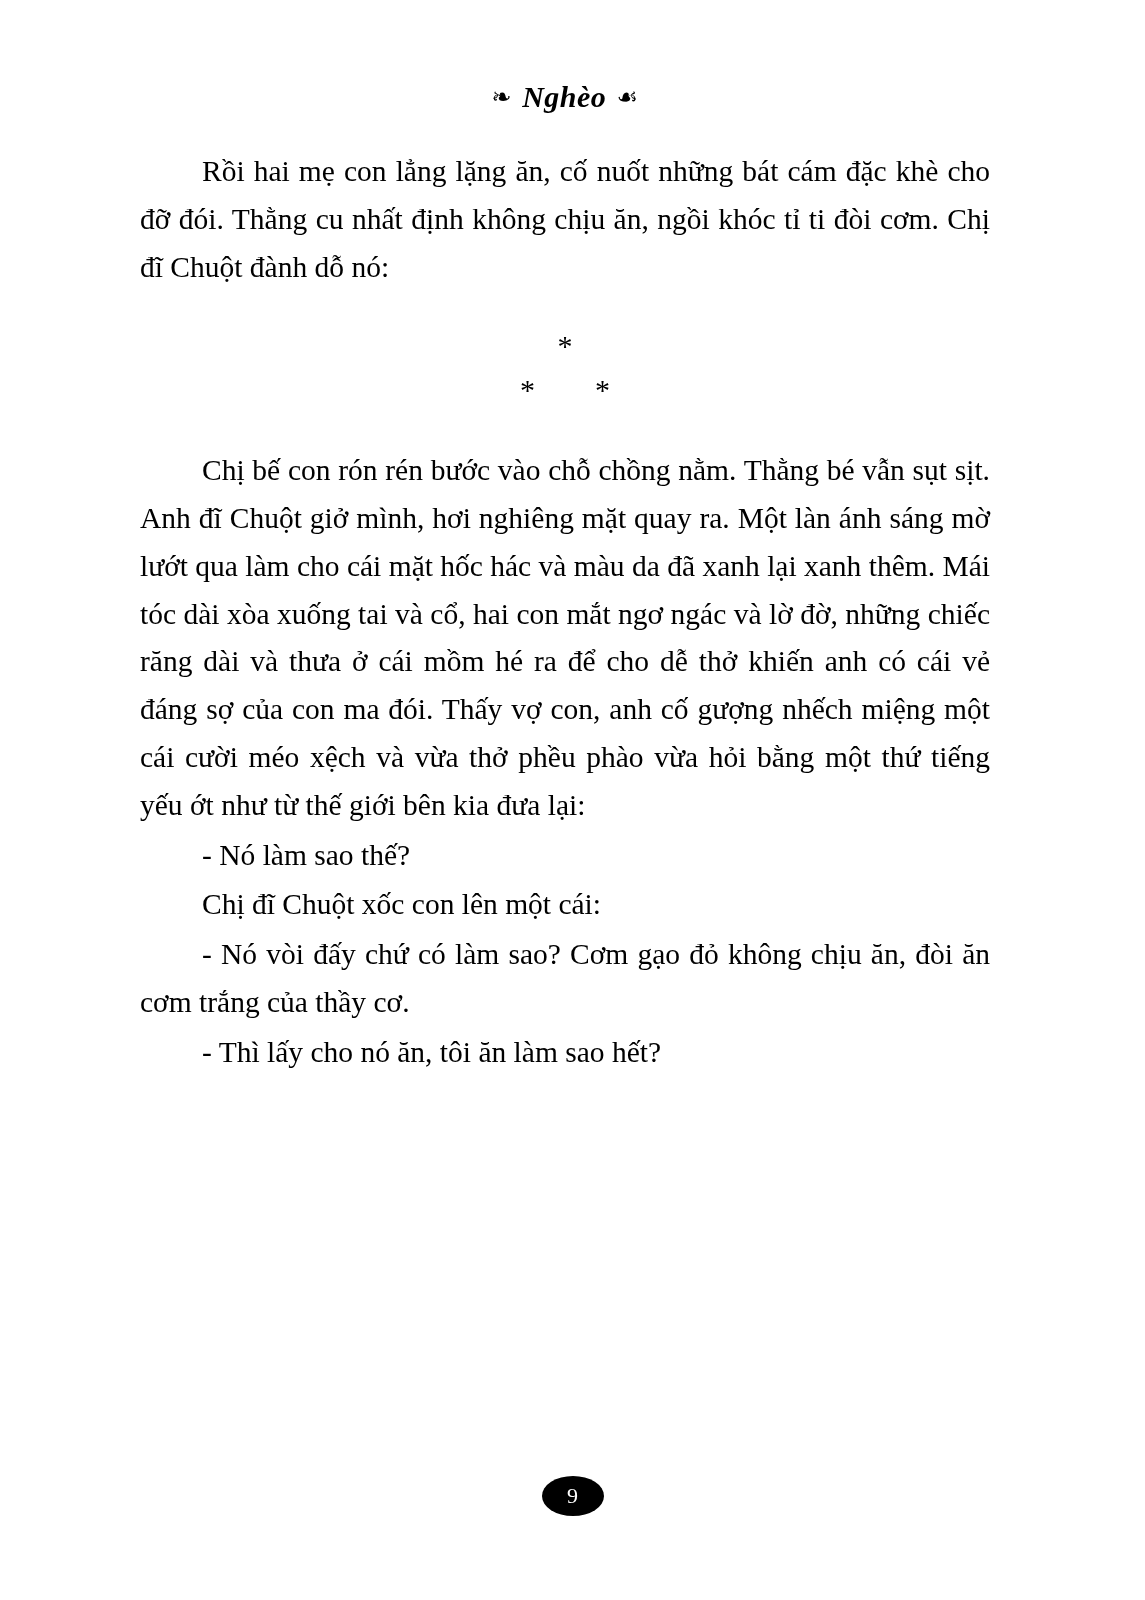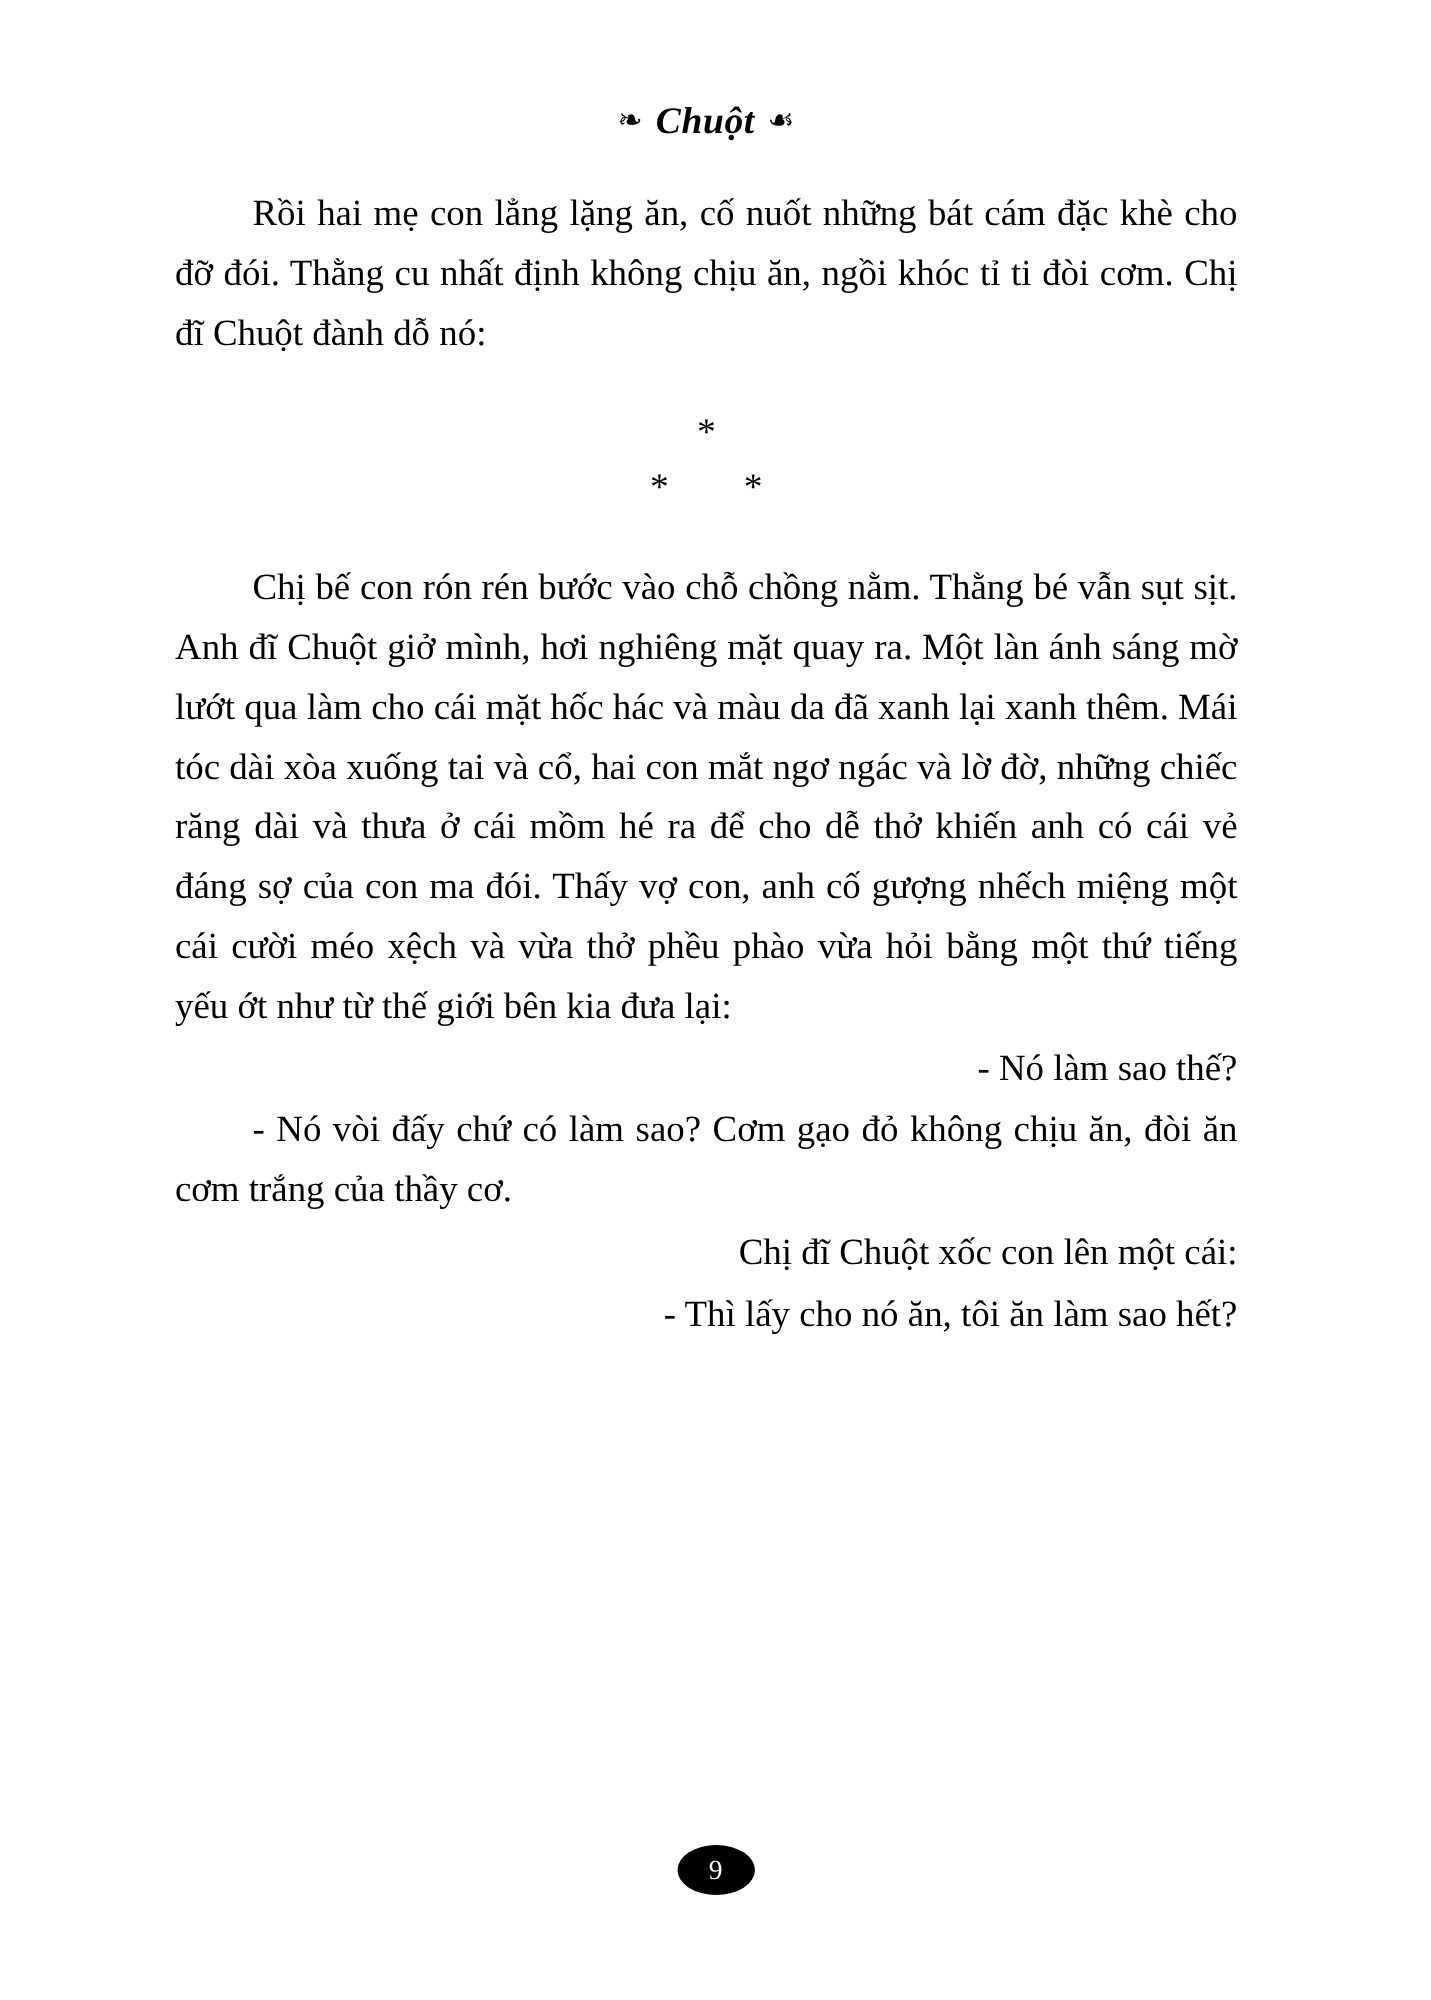--- a/index.html
+++ b/index.html
@@ -43,21 +43,21 @@
   p.para {
     margin: 0 0 2px 0;
     font-size: 29.5px;
     line-height: 1.62;
     text-align: justify;
     text-justify: inter-word;
     text-indent: 62px;
     font-family: Liberation Serif, serif;
   }
   p.para.nojust {
-    text-align: right;
+    text-align: left;
   }
   .divider {
     margin: 40px 0 42px 0;
     text-align: center;
     line-height: 1.0;
   }
   .divider .star-row1 {
     font-size: 30px;
     letter-spacing: 0;
     display: block;
@@ -90,34 +90,34 @@
   }
 </style>
 </head>
 <body>
 
 <div class="page">
 
   <div class="content">
 
     <h1 class="header-title">
-      <span class="orn">❧</span><span>Chuột</span><span class="orn">☙</span>
+      <span class="orn">❧</span><span>Nghèo</span><span class="orn">☙</span>
     </h1>
 
     <p class="para">Rồi hai mẹ con lẳng lặng ăn, cố nuốt những bát cám đặc khè cho đỡ đói. Thằng cu nhất định không chịu ăn, ngồi khóc tỉ ti đòi cơm. Chị đĩ Chuột đành dỗ nó:</p>
 
     <div class="divider">
       <span class="star-row1">*</span>
       <span class="star-row2"><span>*</span><span>*</span></span>
     </div>
 
     <p class="para">Chị bế con rón rén bước vào chỗ chồng nằm. Thằng bé vẫn sụt sịt. Anh đĩ Chuột giở mình, hơi nghiêng mặt quay ra. Một làn ánh sáng mờ lướt qua làm cho cái mặt hốc hác và màu da đã xanh lại xanh thêm. Mái tóc dài xòa xuống tai và cổ, hai con mắt ngơ ngác và lờ đờ, những chiếc răng dài và thưa ở cái mồm hé ra để cho dễ thở khiến anh có cái vẻ đáng sợ của con ma đói. Thấy vợ con, anh cố gượng nhếch miệng một cái cười méo xệch và vừa thở phều phào vừa hỏi bằng một thứ tiếng yếu ớt như từ thế giới bên kia đưa lại:</p>
     <p class="para nojust">- Nó làm sao thế?</p>
+    <p class="para nojust">Chị đĩ Chuột xốc con lên một cái:</p>
     <p class="para">- Nó vòi đấy chứ có làm sao? Cơm gạo đỏ không chịu ăn, đòi ăn cơm trắng của thầy cơ.</p>
-    <p class="para nojust">Chị đĩ Chuột xốc con lên một cái:</p>
     <p class="para nojust">- Thì lấy cho nó ăn, tôi ăn làm sao hết?</p>
 
   </div>
 
   <div class="page-number">
     <span class="oval">9</span>
   </div>
 
 </div>
 

